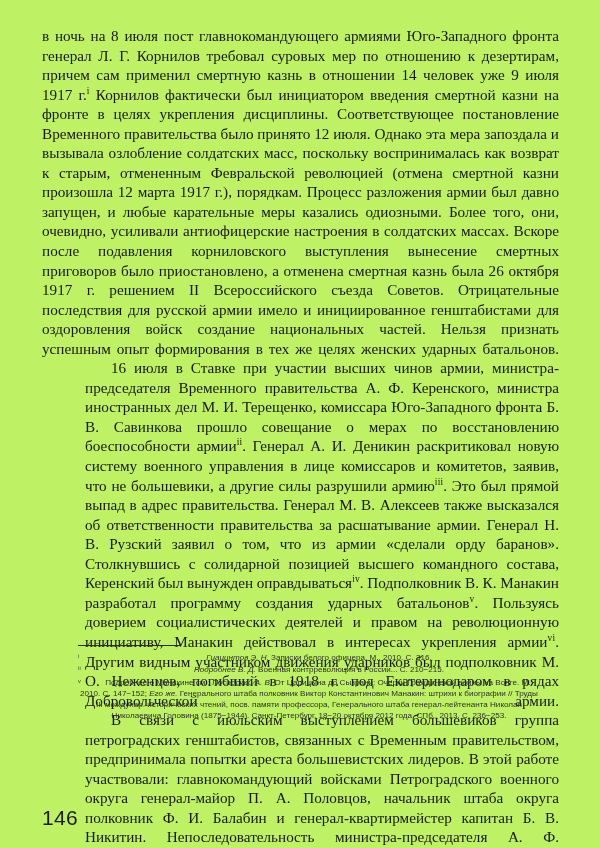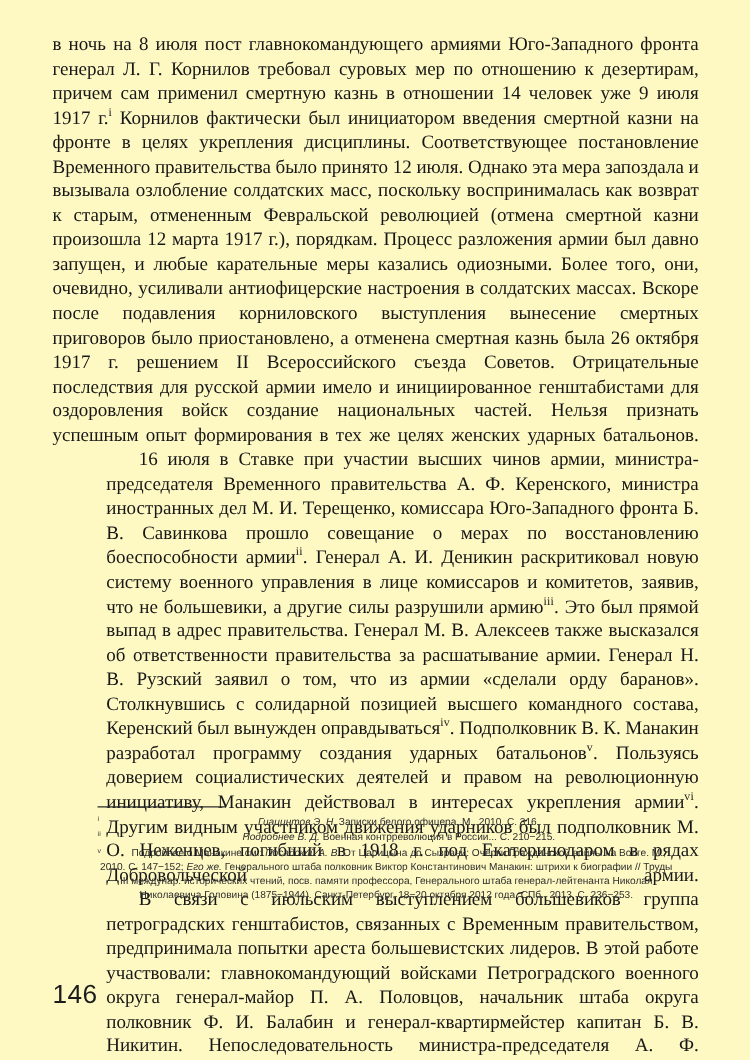--- a/index.html
+++ b/index.html
@@ -4,21 +4,21 @@
 <style>
   html, body {
     margin: 0;
     padding: 0;
     background: #ffffff;
   }
   .page {
     position: relative;
     width: 600px;
     height: 848px;
-    background: #fef9c3;
+    background: #bef264;
     overflow: hidden;
     font-family: "Liberation Serif", "DejaVu Serif", serif;
     color: #1a1a1a;
     text-decoration: underline;
   }
 
   
   .body-block {
     position: absolute;
     left: 42px;
@@ -98,21 +98,21 @@
     text-indent: 0;
   }
   .fn-item i, .fn-item .it {
     font-style: italic;
   }
 
   
   .footer {
     position: absolute;
     left: 0;
-    top: 784px;
+    top: 806px;
     width: 576px;
     height: 34px;
   }
   .folio {
     position: absolute;
     left: 42px;
     top: 0;
     font-family: "Liberation Sans", "DejaVu Sans", sans-serif;
     font-size: 21px;
     color: #1c1c1c;

